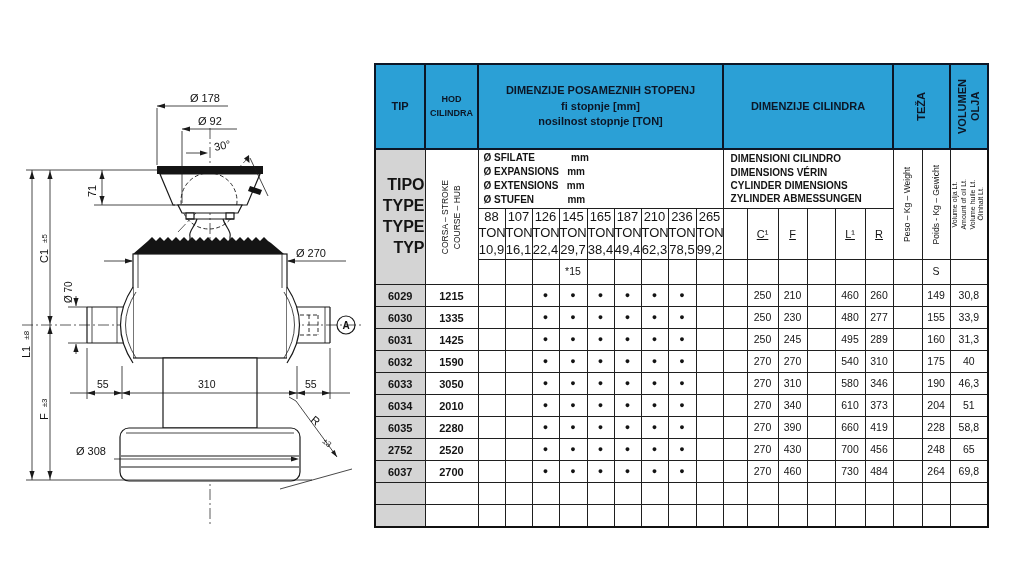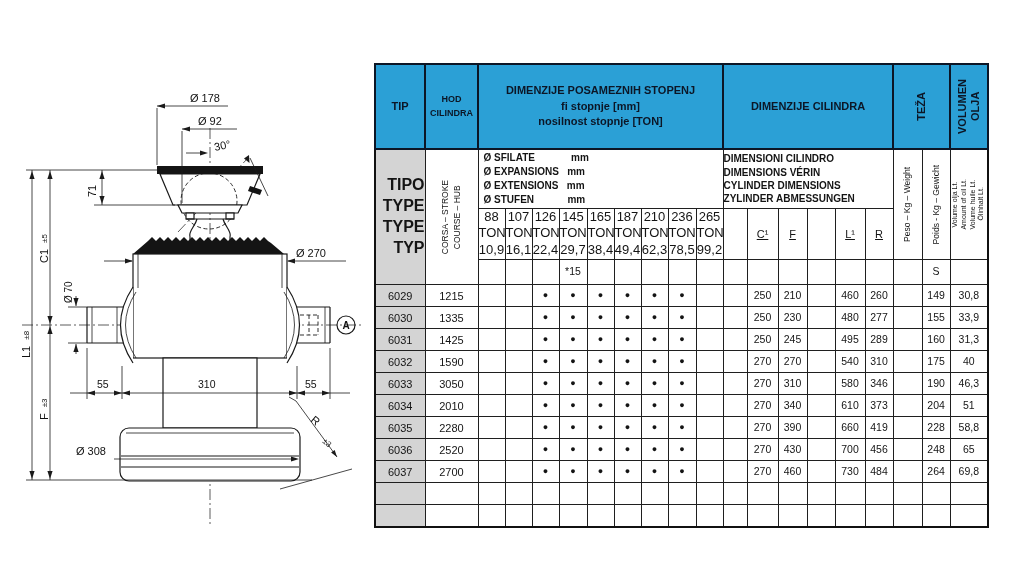--- a/index.html
+++ b/index.html
@@ -28,31 +28,31 @@
        font-size:10.5px; overflow:hidden; white-space:pre-line; line-height:1.3; }
   tr.r1 { height:85px; } tr.r2 { height:59px; } tr.r3 { height:48px; }
   tr.r4 { height:25px; } tr.dr { height:22px; }
   .cy { background:var(--cyan); border:2px solid var(--navy); color:var(--navy);
         font-weight:bold; font-size:11px; line-height:1.45; }
   .cy.small { font-size:9px; line-height:1.5; }
   .gray { background:var(--gray); }
   .tipo { font-weight:bold; font-size:16px; line-height:1.3;text-align:right; }
   .sfilate { text-align:left; padding-left:5px; font-weight:bold; font-size:10px;
              white-space:pre; line-height:1.4; }
-  .dimensioni { text-align:left; padding-left:0; font-weight:bold; font-size:10px;
+  .dimensioni { text-align:left; padding-left:7px; font-weight:bold; font-size:10px;
                 line-height:1.32; }
   .ton { font-size:13px; line-height:1.3; }
   .lbl { font-size:11px;text-decoration:underline; }
   .vert { writing-mode:vertical-rl; transform:rotate(180deg); margin:0 auto;
           white-space:pre-line; }
   .vb  { font-weight:bold; font-size:11px; line-height:1.15; color:var(--navy); }
   .wsm { font-size:8.5px; }
   .vsm { font-size:7px; line-height:1.25; }
   .corsa { font-size:8.5px; line-height:1.45; }
-  .b { font-weight:normal; font-size:11px;margin-left:24px; }
+  .b { font-weight:bold; font-size:11px;margin-left:24px; }
   .dot { font-size:9px; }
 </style>
 </head>
 <body>
 
 <svg id="drawing" width="374" height="576" viewBox="0 0 374 576">
 
   <path class="cl" d="M210,128 V524"></path>
   <path class="cl" d="M22,325 H364"></path>
   <path class="cl" d="M178,232 L248,158"></path>
@@ -457,21 +457,21 @@
           <td>270</td>
           <td>390</td>
           <td></td>
           <td>660</td>
           <td>419</td>
           <td></td>
           <td>228</td>
           <td>58,8</td>
         </tr>
         <tr class="dr">
-          <td class="gray b">6036</td>
+          <td class="gray b">2752</td>
           <td class="b">2520</td>
           <td class="dot"></td>
           <td class="dot"></td>
           <td class="dot">●</td>
           <td class="dot">●</td>
           <td class="dot">●</td>
           <td class="dot">●</td>
           <td class="dot">●</td>
           <td class="dot">●</td>
           <td class="dot"></td>

